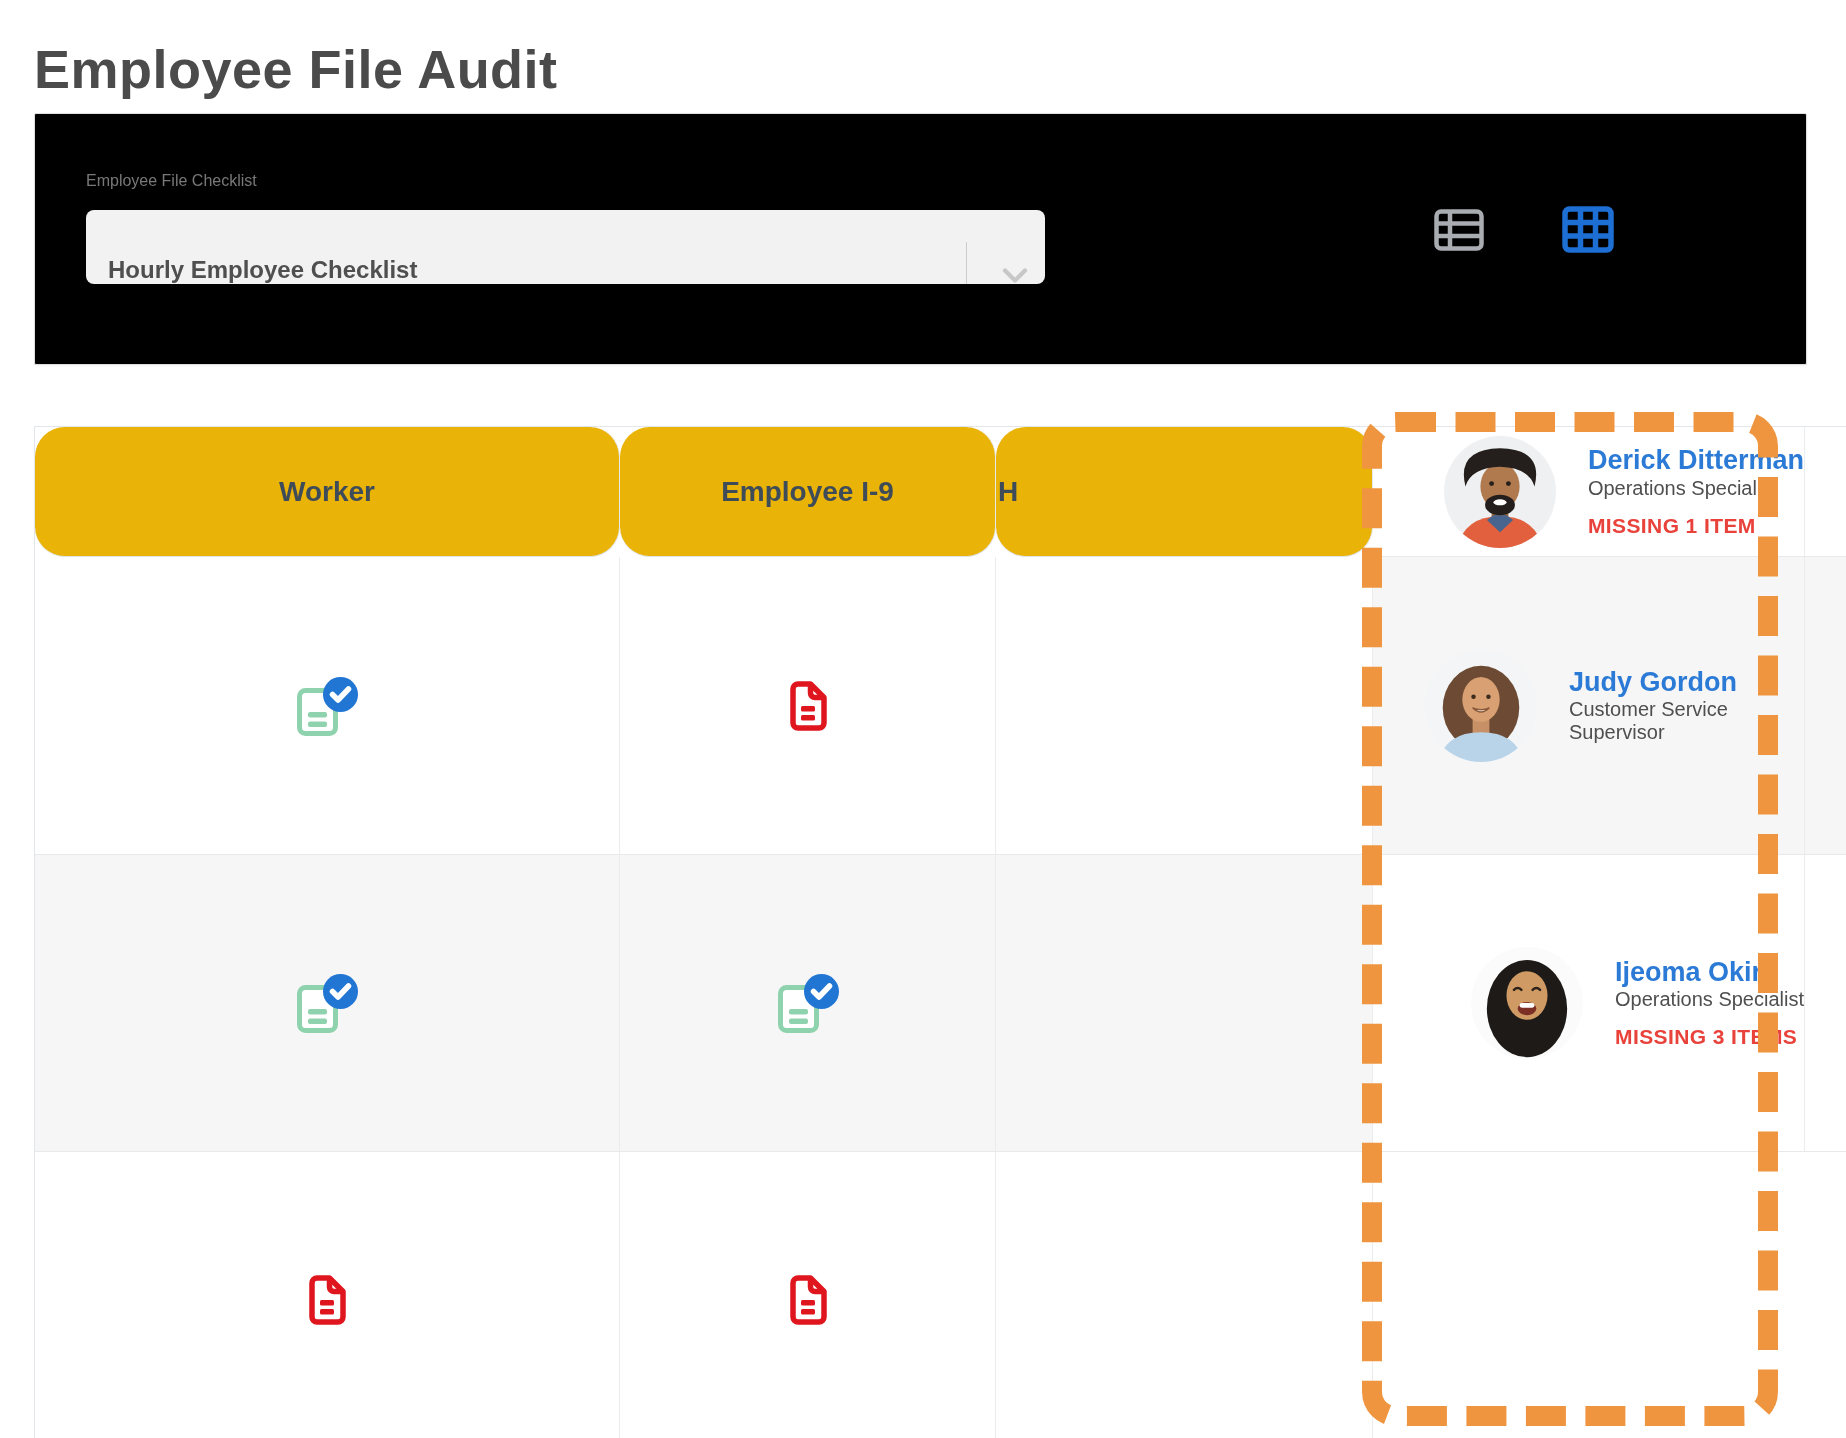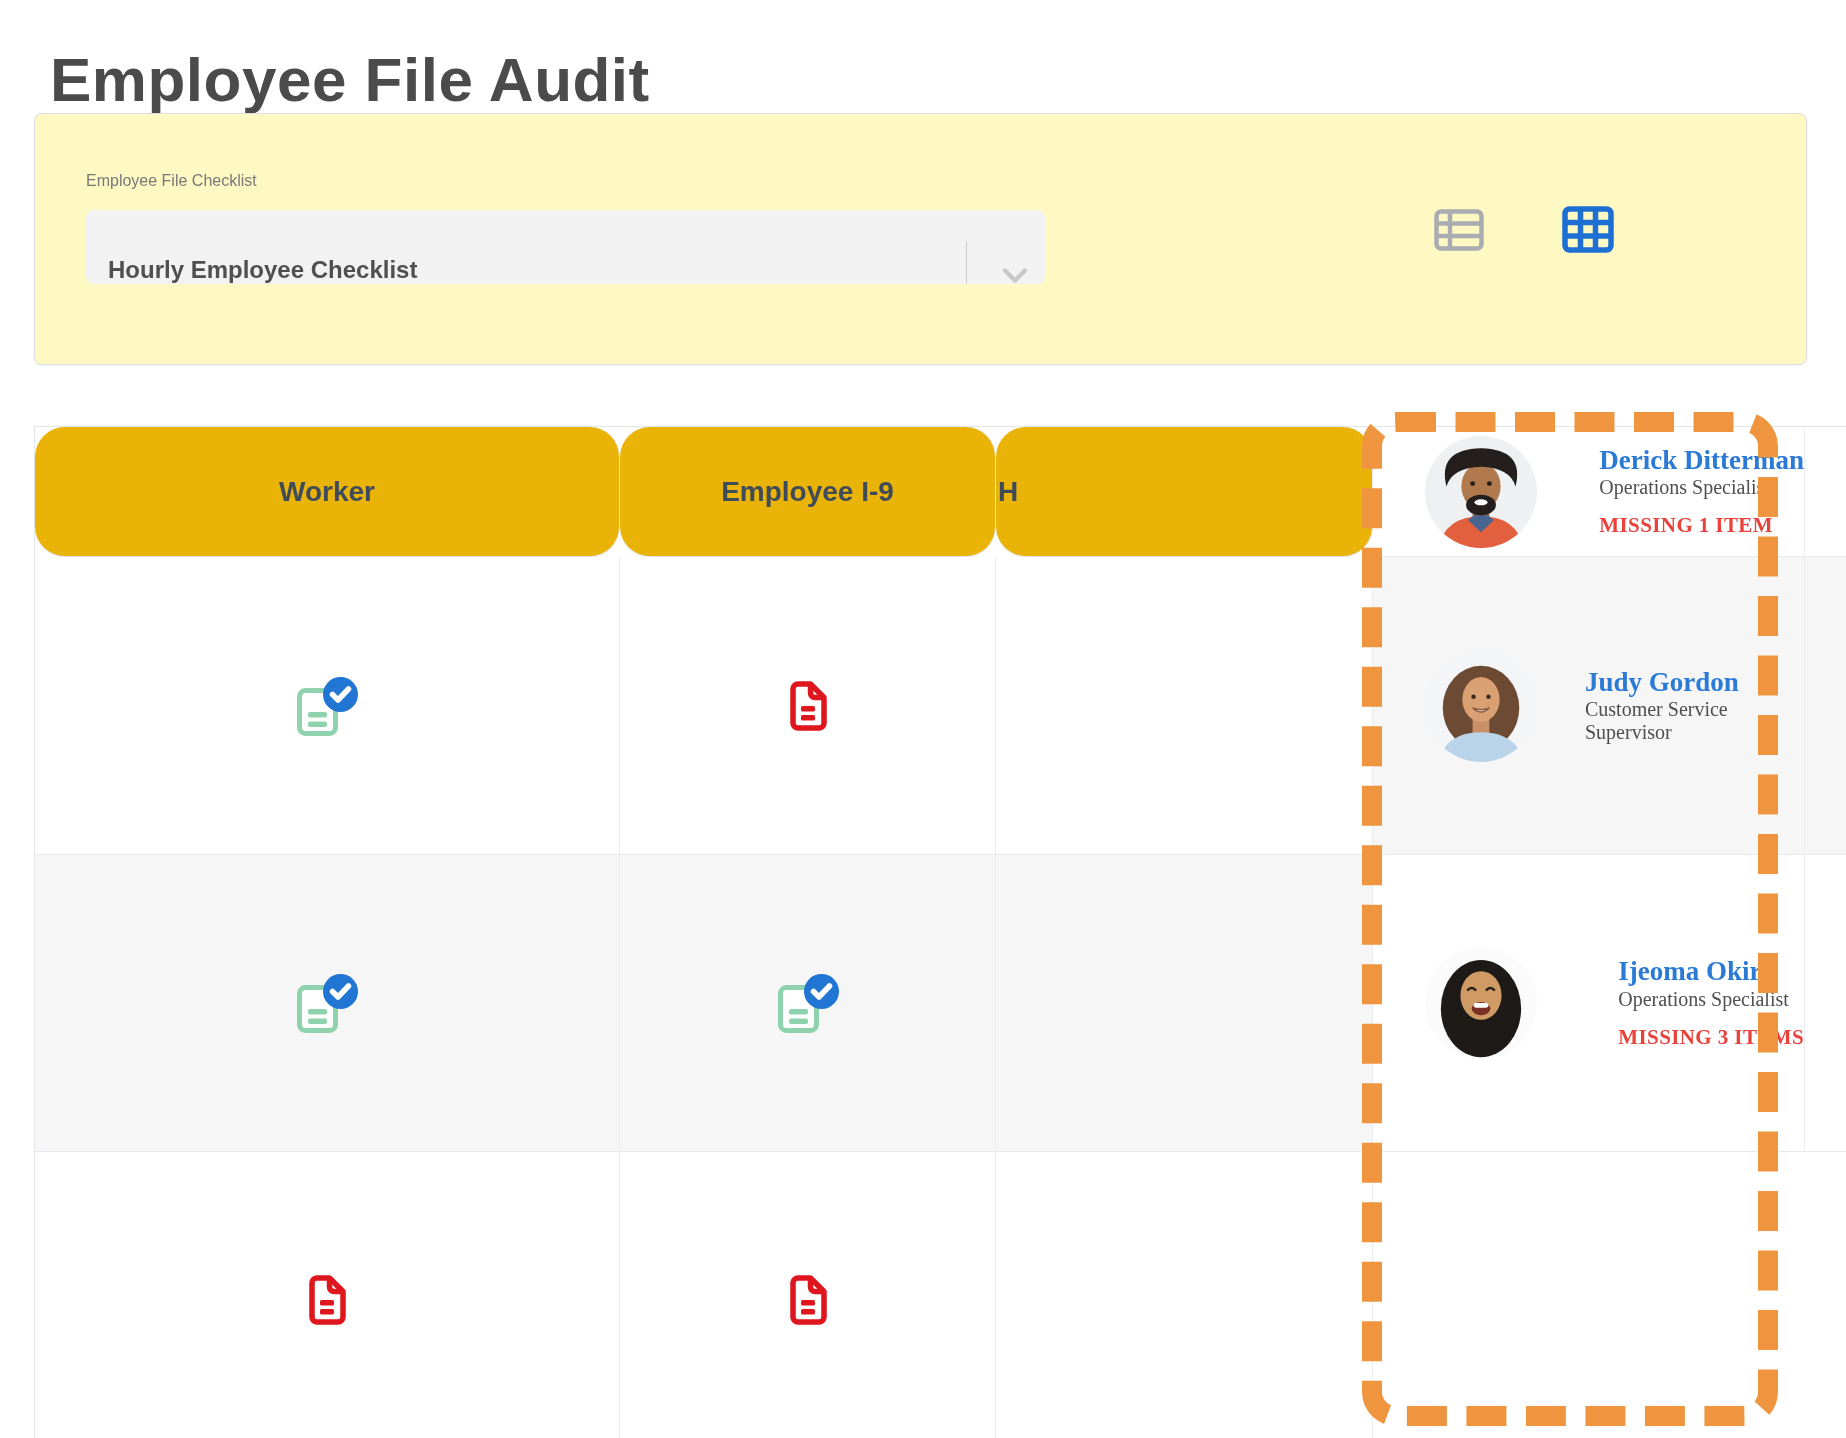--- a/index.html
+++ b/index.html
@@ -5,26 +5,26 @@
   html,body{margin:0;padding:0;}
   body{
     width:1846px;height:1438px;position:relative;overflow:hidden;
     background:#ffffff;
     font-family:"Liberation Sans", sans-serif;
     -webkit-font-smoothing:antialiased;
   }
   
   .page-title{
     position:absolute;left:34px;top:2px;
-    font-size:62px;font-weight:700;color:#4b4b4b;letter-spacing:.5px;margin-left:16px;
+    font-size:54px;font-weight:700;color:#4b4b4b;letter-spacing:.5px;
   }
   
   .card{
     position:absolute;left:34px;top:113px;width:1771px;height:250px;
-    background:#fef9c3;border:1px solid #dcdee0;border-radius:8px;
+    background:#000000;border:1px solid #dcdee0;border-radius:2px;
     box-shadow:0 1px 3px rgba(0,0,0,.05);
   }
   .field-label{
     position:absolute;left:51px;top:58px;
     font-size:16px;color:#787878;
   }
   .select{
     position:absolute;left:51px;top:96px;width:959px;height:74px;
     background:#f2f2f2;border-radius:8px;cursor:pointer;
     display:flex;align-items:flex-end;
@@ -56,21 +56,21 @@
     display:flex;align-items:center;justify-content:center;
     font-size:28px;font-weight:700;color:#3e4b58;
     border-right:1px solid #e6e9ec;border-bottom:1px solid #dfe3e8;border-radius:30px;
   }
   .th.partial{justify-content:flex-start;padding-left:2px;overflow:hidden;}
   .cell{
     display:flex;align-items:center;justify-content:center;
     border-right:1px solid #eaecee;border-bottom:1px solid #e7e9eb;
     background:#ffffff;
   }
-  .worker-cell{justify-content:space-between;padding-left:52px;gap:48px;font-family:Liberation Serif, serif;}
+  .worker-cell{justify-content:flex-end;padding-left:52px;gap:32px;}
   .avatar{width:112px;height:112px;flex:none;border-radius:50%;}
   .worker-info{display:flex;flex-direction:column;}
   .worker-name{
     font-size:27px;font-weight:700;color:#2b7ad6;text-decoration:none;line-height:1.15;
   }
   .worker-role{font-size:20px;color:#4f4f4f;margin-top:0;}
   .worker-missing{
     font-size:21px;font-weight:800;color:#e8423b;margin-top:14px;letter-spacing:.4px;
   }
   .worker-missing:empty{display:none;}

